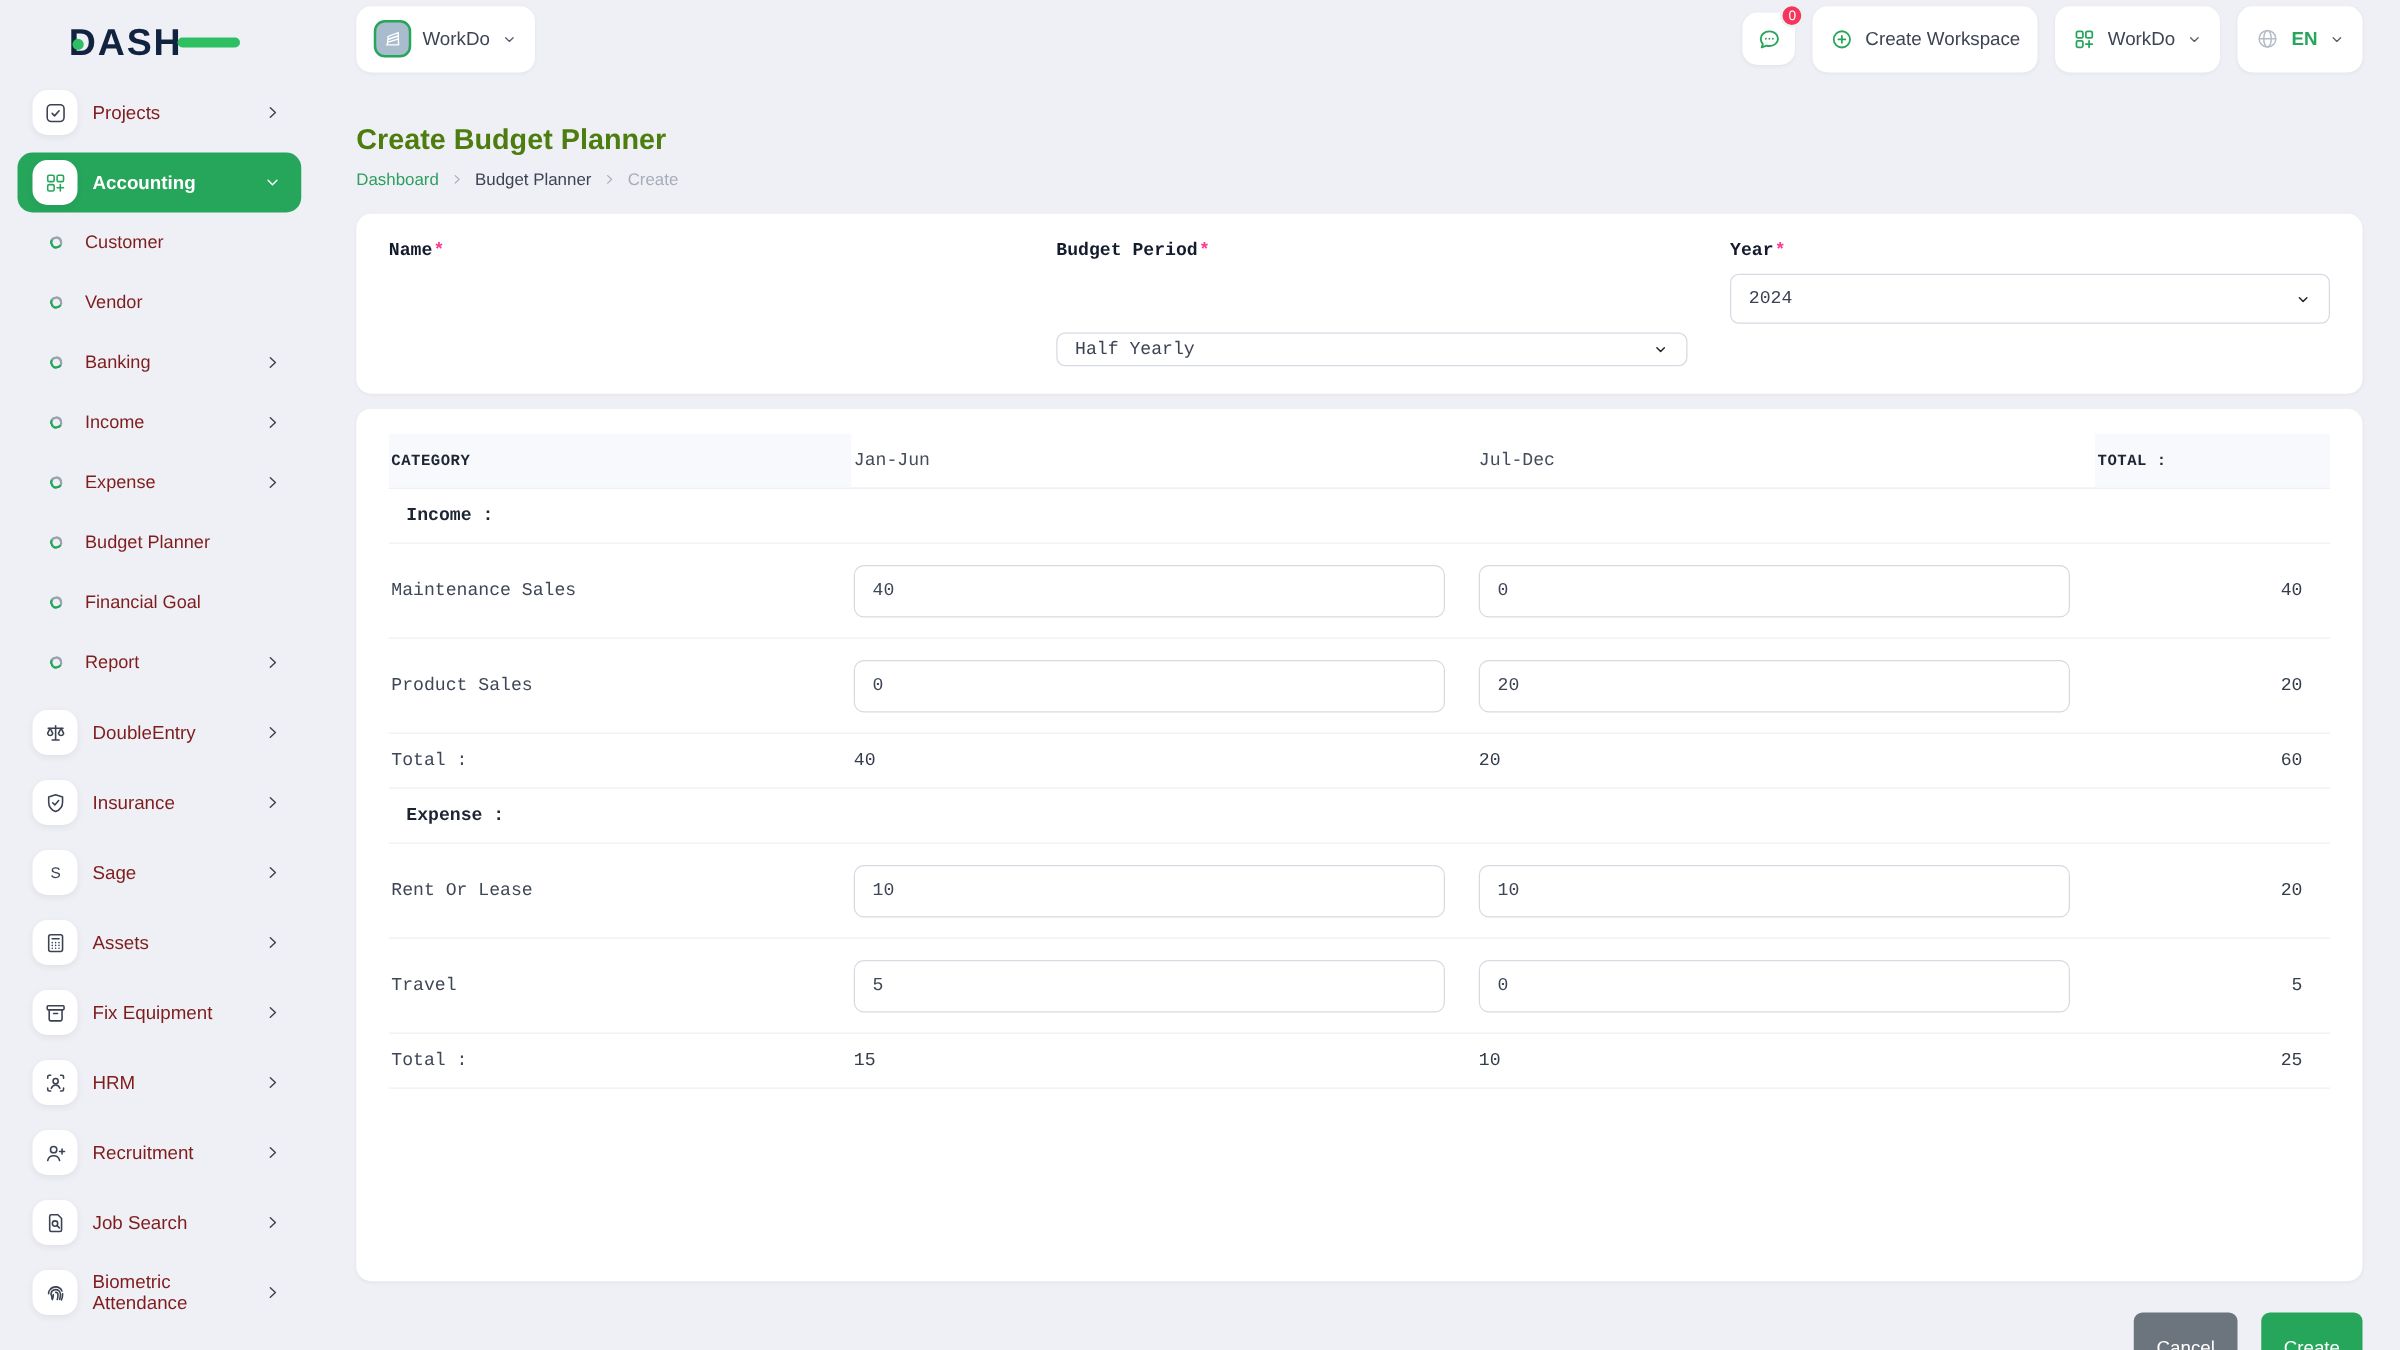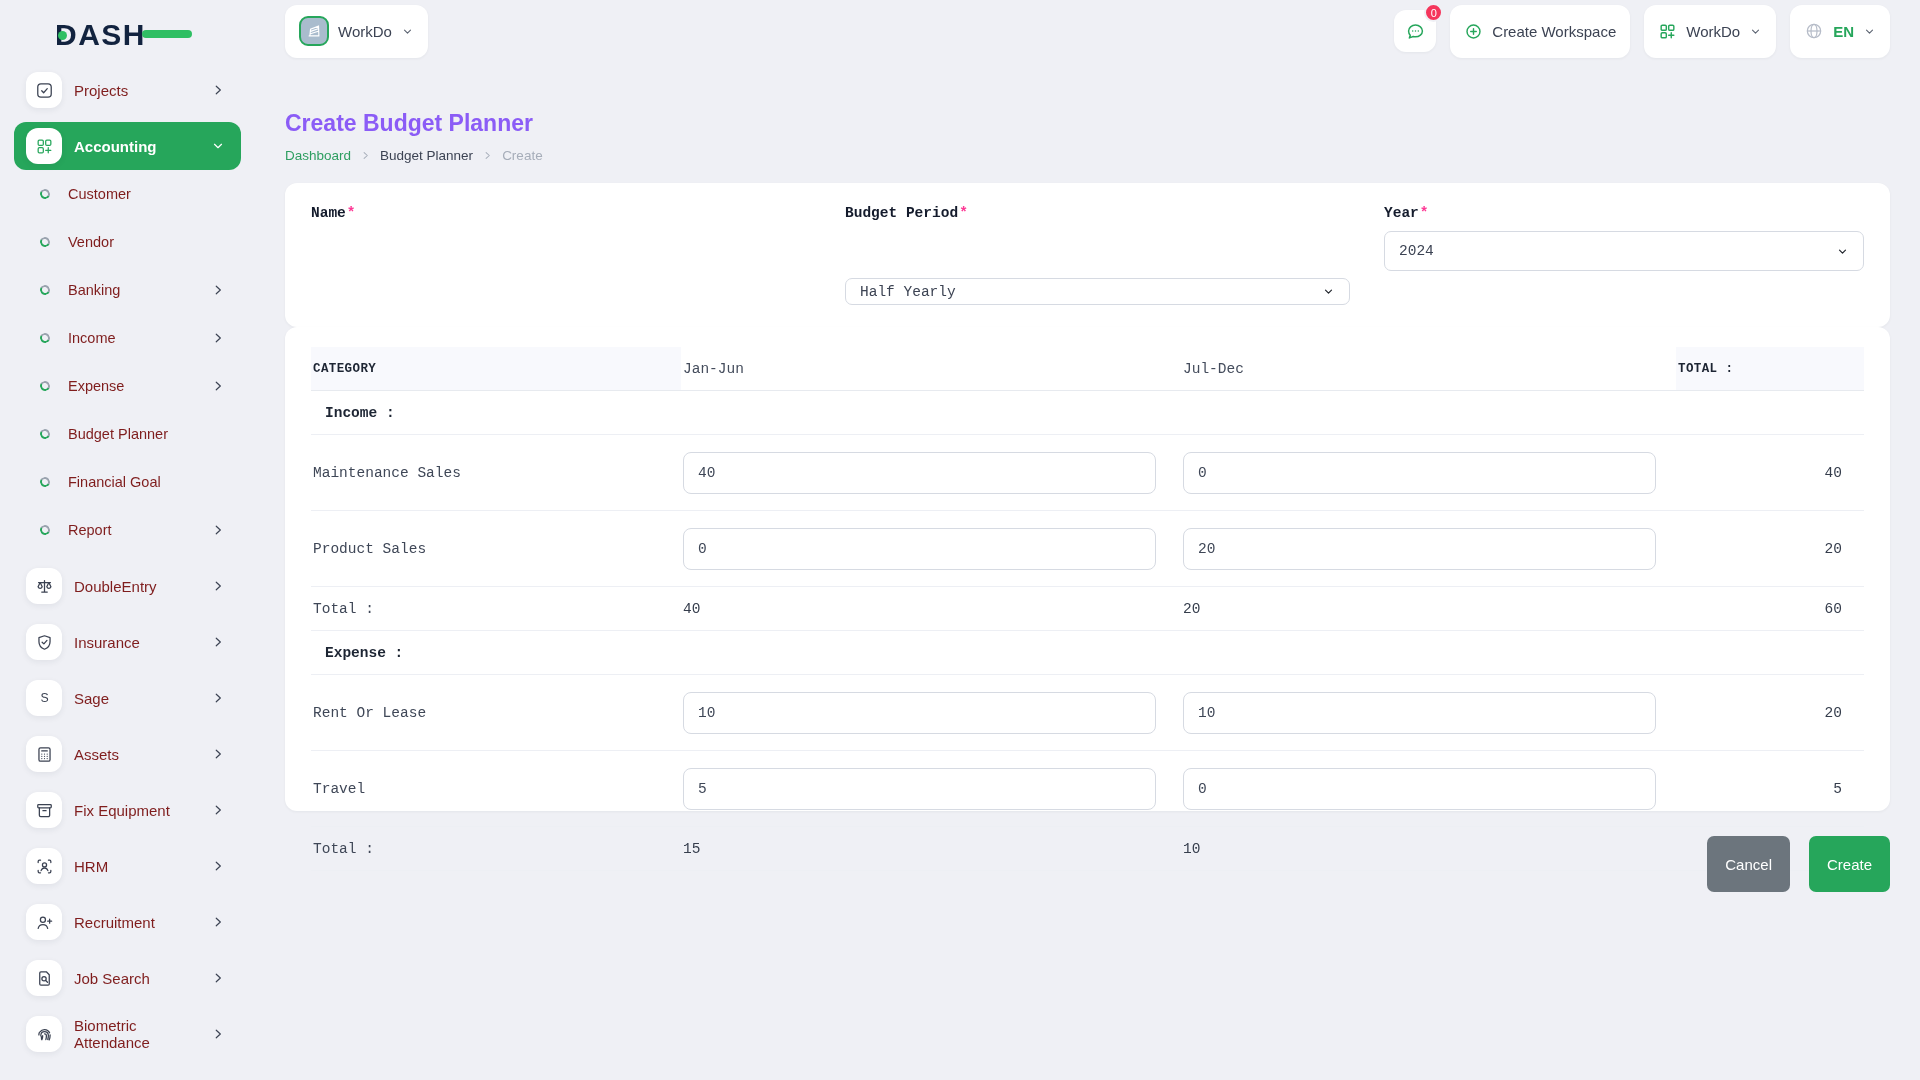--- a/index.html
+++ b/index.html
@@ -53,42 +53,42 @@
   .badge { position:absolute; top:-7px; right:-7px; min-width:19px; height:19px; border-radius:10px;
     background:#f5365c; color:#fff; font-size:11px; display:flex; align-items:center;
     justify-content:center; border:2px solid #eff0f5; }
   .pill svg.g-ic { width:19px; height:19px; fill:none; stroke:#26a65b; stroke-width:1.8;
     stroke-linecap:round; stroke-linejoin:round; }
   .pill svg.chev-ic { width:13px; height:13px; fill:none; stroke:#5a6270; stroke-width:2;
     stroke-linecap:round; stroke-linejoin:round; }
   .pill svg.globe-ic { width:20px; height:20px; fill:none; stroke:#b6bcc8; stroke-width:1.5; }
   .lang-label { color:#26a65b; font-weight:700; }
 
-  .page-title { margin-top:52px; font-size:23px; font-weight:700; color:#8b5cf6; }
+  .page-title { margin-top:40px; font-size:23px; font-weight:700; color:#4d7c0f; }
   .breadcrumb { margin-top:11px; display:flex; align-items:center; gap:9px; font-size:13.5px; }
   .bc-link { color:#2d9e60; cursor:pointer; }
   .bc-mid { color:#3c4353; cursor:pointer; }
   .bc-cur { color:#a6adb9; }
   .bc-sep svg { width:11px; height:11px; fill:none; stroke:#a6adb9; stroke-width:2.2;
     stroke-linecap:round; stroke-linejoin:round; display:block; }
 
   .card { background:#fff; border-radius:12px; box-shadow:0 1px 3px rgba(20,30,45,.05);font-family:Liberation Mono, monospace; }
   .form-card { margin-top:20px; height:144px; padding:22px 26px; display:flex; gap:34px; }
   .field { display:flex; flex-direction:column; }
   .field.f-name { width:500px; } .field.f-period { width:505px;gap:47px; } .field.f-year { flex:1; }
   .field label { font-size:14.5px; font-weight:700; color:#141b2c; margin-bottom:10px; }
   .req { color:#fd3995; margin-left:1px; }
   .text-input, .select-box { height:40px; border:1px solid #d6dae2; border-radius:7px;
     padding:0 14px; font-size:14.5px; color:#3c4353; background:#fff; width:100%;
     font-family:inherit; outline:none; }
   .select-box { display:flex; align-items:center; justify-content:space-between; cursor:pointer; }
   .select-box svg { width:13px; height:13px; fill:none; stroke:#20242c; stroke-width:2.2;
     stroke-linecap:round; stroke-linejoin:round; }
 
-  .table-card { height:484px; padding:20px 26px 0; }
+  .table-card { margin-top:12px; height:698px; padding:20px 26px 0; }
   .trow { display:grid; grid-template-columns:370px 500px 495px 1fr; align-items:center;
     border-bottom:1px solid #edeff4; }
   .trow.thead { height:44px; border-bottom:1px solid #e7eaef; }
   .thead .cell { font-size:14.5px; color:#444c5c; }
   .thead .strong { font-size:12.5px; font-weight:700; color:#1d2533; letter-spacing:.4px;
     background:#f8f9fd; height:100%; display:flex; align-items:center; padding:0 14px; }
   .trow .cell { padding:0 2px; }
   .trow.theading { height:44px; }
   .theading .cell { font-size:14.5px; font-weight:700; color:#1d2533; padding-left:14px; }
   .trow.tinput { height:76px; }

